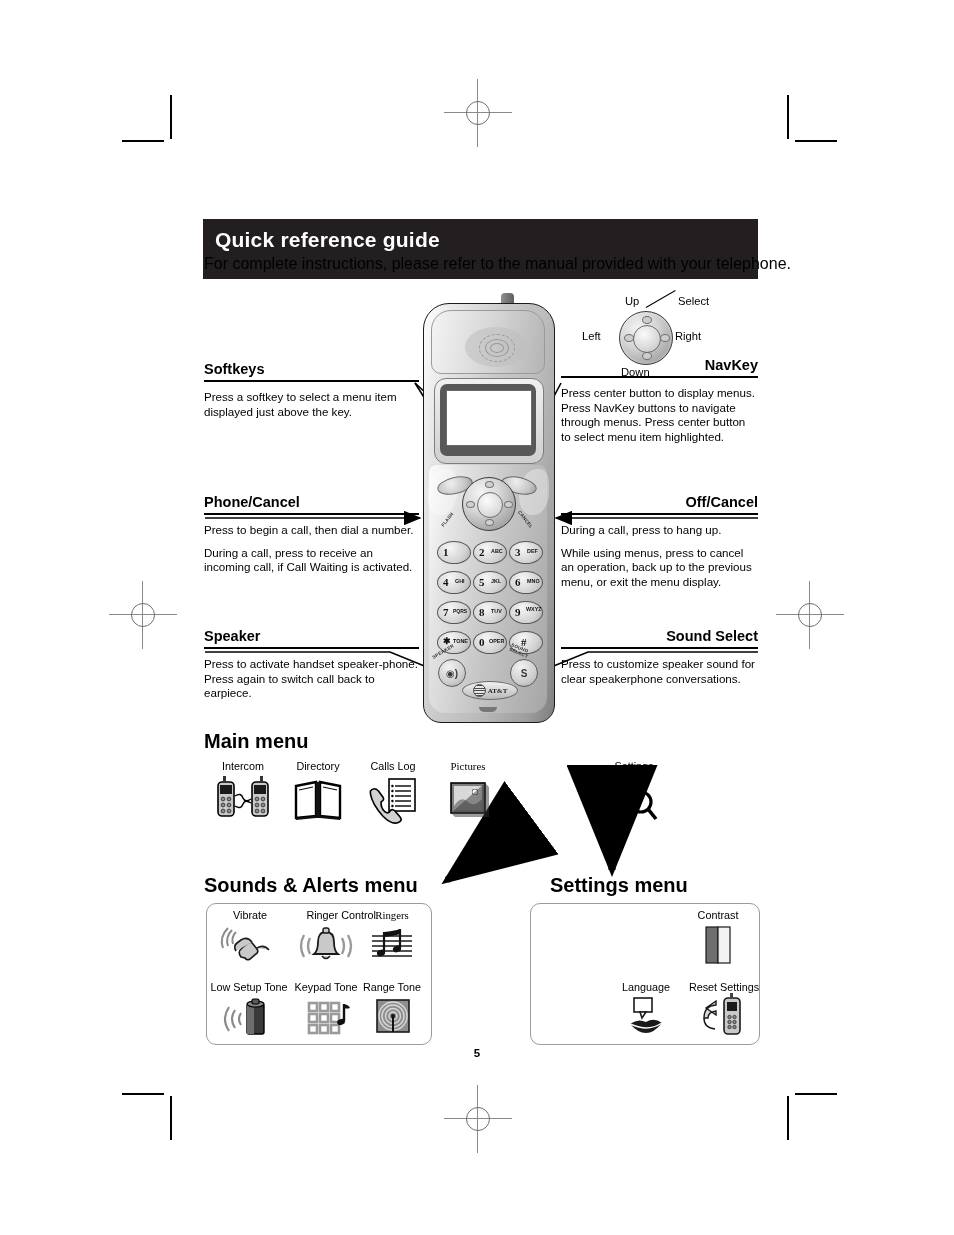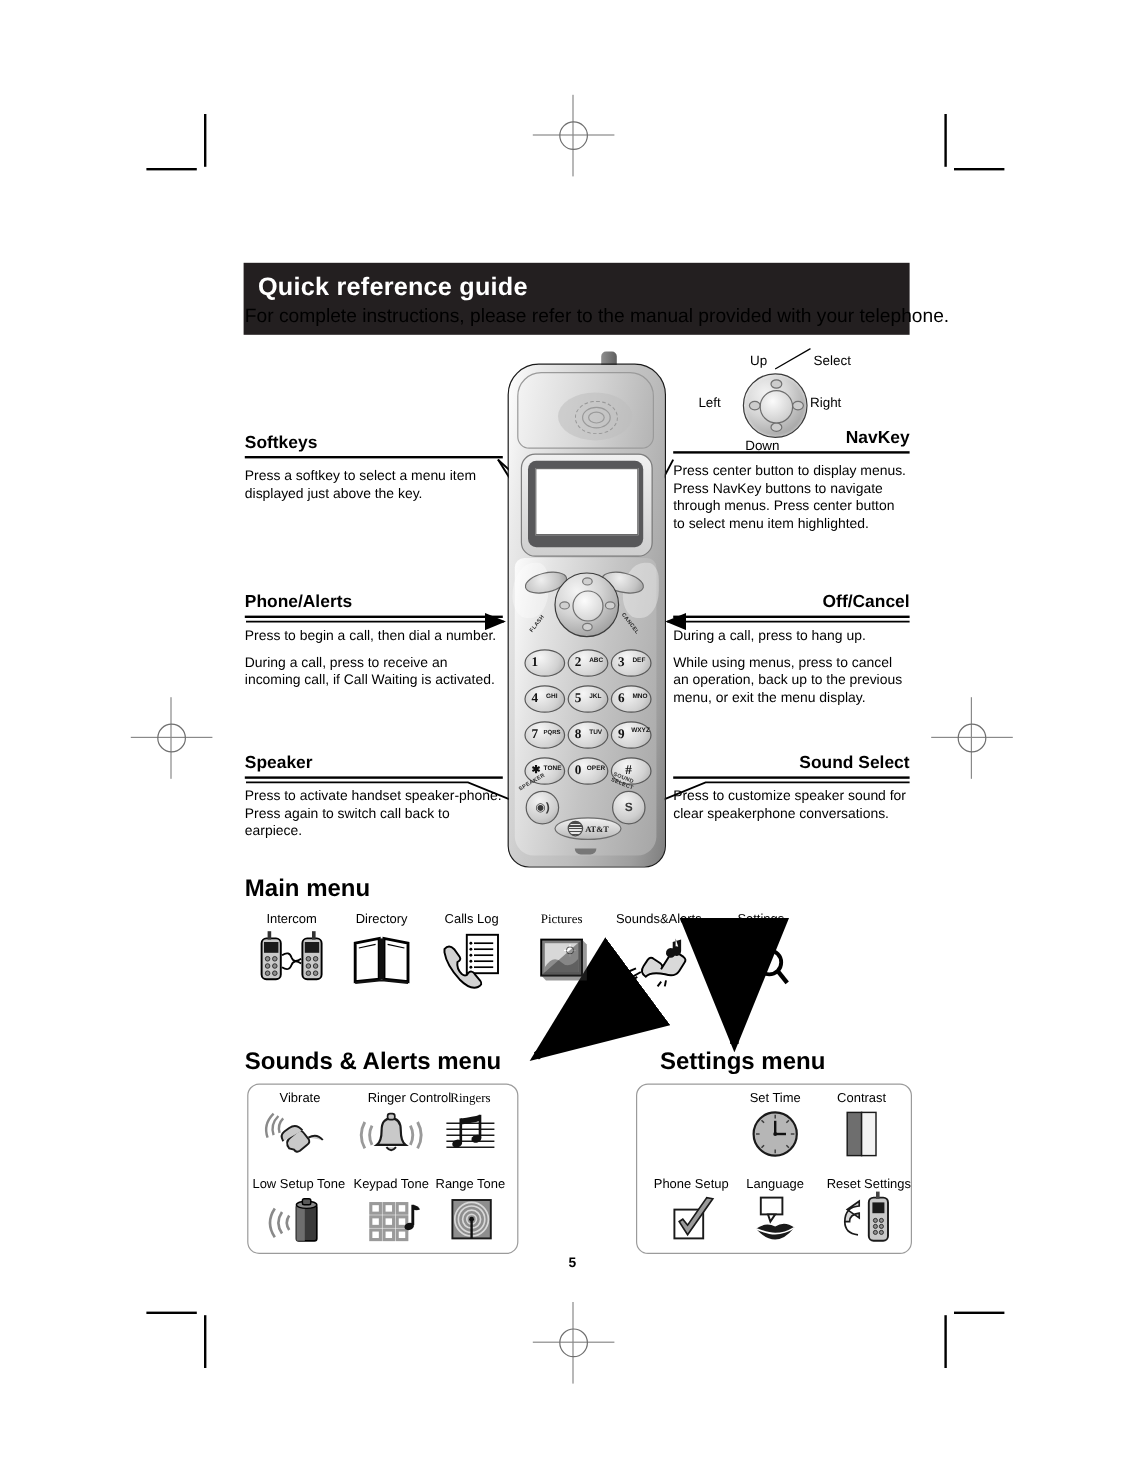--- a/index.html
+++ b/index.html
@@ -291,21 +291,21 @@
   <div class="btm"></div>
 </div>
 
 <div class="callout" style="left:204px;top:360px;">
   <div class="hd">Softkeys</div>
   <div class="rule"></div>
   <p>Press a softkey to select a menu item displayed just above the key.</p>
 </div>
 
 <div class="callout" style="left:204px;top:493px;">
-  <div class="hd">Phone/Alerts</div>
+  <div class="hd">Phone/Cancel</div>
   <div class="rule"></div>
   <p>Press to begin a call, then dial a number.</p>
   <p>During a call, press to receive an incoming call, if Call Waiting is activated.</p>
 </div>
 
 <div class="callout" style="left:204px;top:627px;">
   <div class="hd">Speaker</div>
   <div class="rule"></div>
   <p>Press to activate handset speaker-phone. Press again to switch call back to earpiece.</p>
 </div>
@@ -409,36 +409,20 @@
         <g stroke="#fff" stroke-width="1">
             <path d="M31,11 V13"></path>
             <path d="M31,19 V21"></path>
             <path d="M26,16 H28"></path>
             <path d="M34,16 H36"></path>
           </g>
         <path d="M7,37 L11,41 H45 V11 L41,7" fill="#333" opacity=".5"></path>
       </svg>
     </div>
   </div>
-  <div class="mitem" style="left:297px;top:0;width:96px;">
-    <div class="cap">Sounds&amp;Alerts</div>
-    <div class="ico">
-      <svg width="56" height="46" viewBox="0 0 56 46" style="margin:0 auto;">
-        <path d="M14,34 q-4,-5 1,-9 l5,-4 q3,-2 5,1 l4,5 q2,3 -1,5 l12,-10 q3,-2 5,1 l4,5 q2,3 -1,5 l-6,5 q-5,4 -12,-1 Q19,31 14,34 Z" fill="#d9d9d9" stroke="#000" stroke-width="1.6" transform="rotate(-18 28 26)"></path>
-        <g stroke="#000" stroke-width="1.6">
-          <path d="M10,38 L4,43"></path>
-            <path d="M13,34 L6,38"></path>
-            <path d="M9,31 L2,34"></path>
-          <path d="M30,42 L27,46"></path>
-            <path d="M34,41 L33,46"></path>
-        </g>
-        <path d="M42,6 v12 a4,4 0 1,1 -2.4,-3.6 V9 l7,-2 v9.5 a4,4 0 1,1 -2.4,-3.6" fill="#111"></path>
-      </svg>
-    </div>
-  </div>
   <div class="mitem" style="left:387px;top:0;">
     <div class="cap">Settings</div>
     <div class="ico">
       <svg width="48" height="46" viewBox="0 0 48 46" style="margin:0 auto;">
         <path d="M22,8 q-12,-4 -14,5 q-2,8 8,9 q8,1 8,6" stroke="#000" stroke-width="3.2" fill="none"></path>
         <path d="M10,22 H24" stroke="#000" stroke-width="3.2"></path>
         <path d="M30,6 l-5,7 l4,3 l5,-7 Z" fill="#000"></path>
         <circle cx="31" cy="26" r="10" fill="none" stroke="#000" stroke-width="3.2"></circle>
         <path d="M38,33 L46,43" stroke="#000" stroke-width="3.6"></path>
       </svg>
@@ -548,56 +532,26 @@
         </g>
         <path d="M27,20 V36" stroke="#111" stroke-width="2"></path>
         <circle cx="27" cy="20" r="2" fill="#111"></circle>
       </svg>
     </div>
   </div>
 </div>
 
 <div class="mtitle" style="left:550px;top:874px;">Settings menu</div>
 <div class="menubox" style="left:530px;top:903px;width:228px;height:140px;">
-  <div class="cell" style="left:73px;top:5px;">
-    <div class="cap">Set Time</div>
-    <div class="ico">
-      <svg width="48" height="44" viewBox="0 0 48 44" style="margin:0 auto;">
-        <circle cx="24" cy="21" r="18" fill="#b6b6b6" stroke="#1a1a1a" stroke-width="1.8"></circle>
-        <g stroke="#3a3a3a" stroke-width="1.2">
-          <path d="M24,5 V8"></path>
-            <path d="M24,34 V37"></path>
-            <path d="M8,21 H11"></path>
-            <path d="M37,21 H40"></path>
-          <path d="M12.6,9.6 L14.7,11.7"></path>
-            <path d="M33.3,30.3 L35.4,32.4"></path>
-          <path d="M35.4,9.6 L33.3,11.7"></path>
-            <path d="M14.7,30.3 L12.6,32.4"></path>
-        </g>
-        <path d="M24,21 V10" stroke="#111" stroke-width="2"></path>
-        <path d="M24,21 H33" stroke="#111" stroke-width="2"></path>
-        <circle cx="24" cy="21" r="1.6" fill="#111"></circle>
-      </svg>
-    </div>
-  </div>
   <div class="cell" style="left:145px;top:5px;">
     <div class="cap">Contrast</div>
     <div class="ico">
       <svg width="48" height="44" viewBox="0 0 48 44" style="margin:0 auto;">
         <rect x="12" y="3" width="12" height="36" fill="#6e6e6e" stroke="#1a1a1a" stroke-width="1.2"></rect>
         <rect x="24" y="3" width="12" height="36" fill="#f2f2f2" stroke="#1a1a1a" stroke-width="1.2"></rect>
-      </svg>
-    </div>
-  </div>
-  <div class="cell" style="left:-1px;top:77px;width:92px;">
-    <div class="cap">Phone Setup</div>
-    <div class="ico">
-      <svg width="52" height="44" viewBox="0 0 52 44" style="margin:0 auto;">
-        <rect x="12" y="12" width="24" height="24" fill="#fff" stroke="#1a1a1a" stroke-width="1.6"></rect>
-        <path d="M16,22 L23,33 L44,3 L39,2 L23,25 L19,20 Z" fill="#9a9a9a" stroke="#1a1a1a" stroke-width="1.4"></path>
       </svg>
     </div>
   </div>
   <div class="cell" style="left:73px;top:77px;">
     <div class="cap">Language</div>
     <div class="ico">
       <svg width="52" height="44" viewBox="0 0 52 44" style="margin:0 auto;">
         <rect x="14" y="2" width="18" height="14" fill="#fff" stroke="#1a1a1a" stroke-width="1.6"></rect>
         <path d="M20,16 L22,22 L26,16 Z" fill="#fff" stroke="#1a1a1a" stroke-width="1.6"></path>
         <path d="M10,28 q8,-6 16,-2 q8,-5 16,1 q-8,10 -16,10 q-8,0 -16,-9 Z" fill="#1a1a1a"></path>

